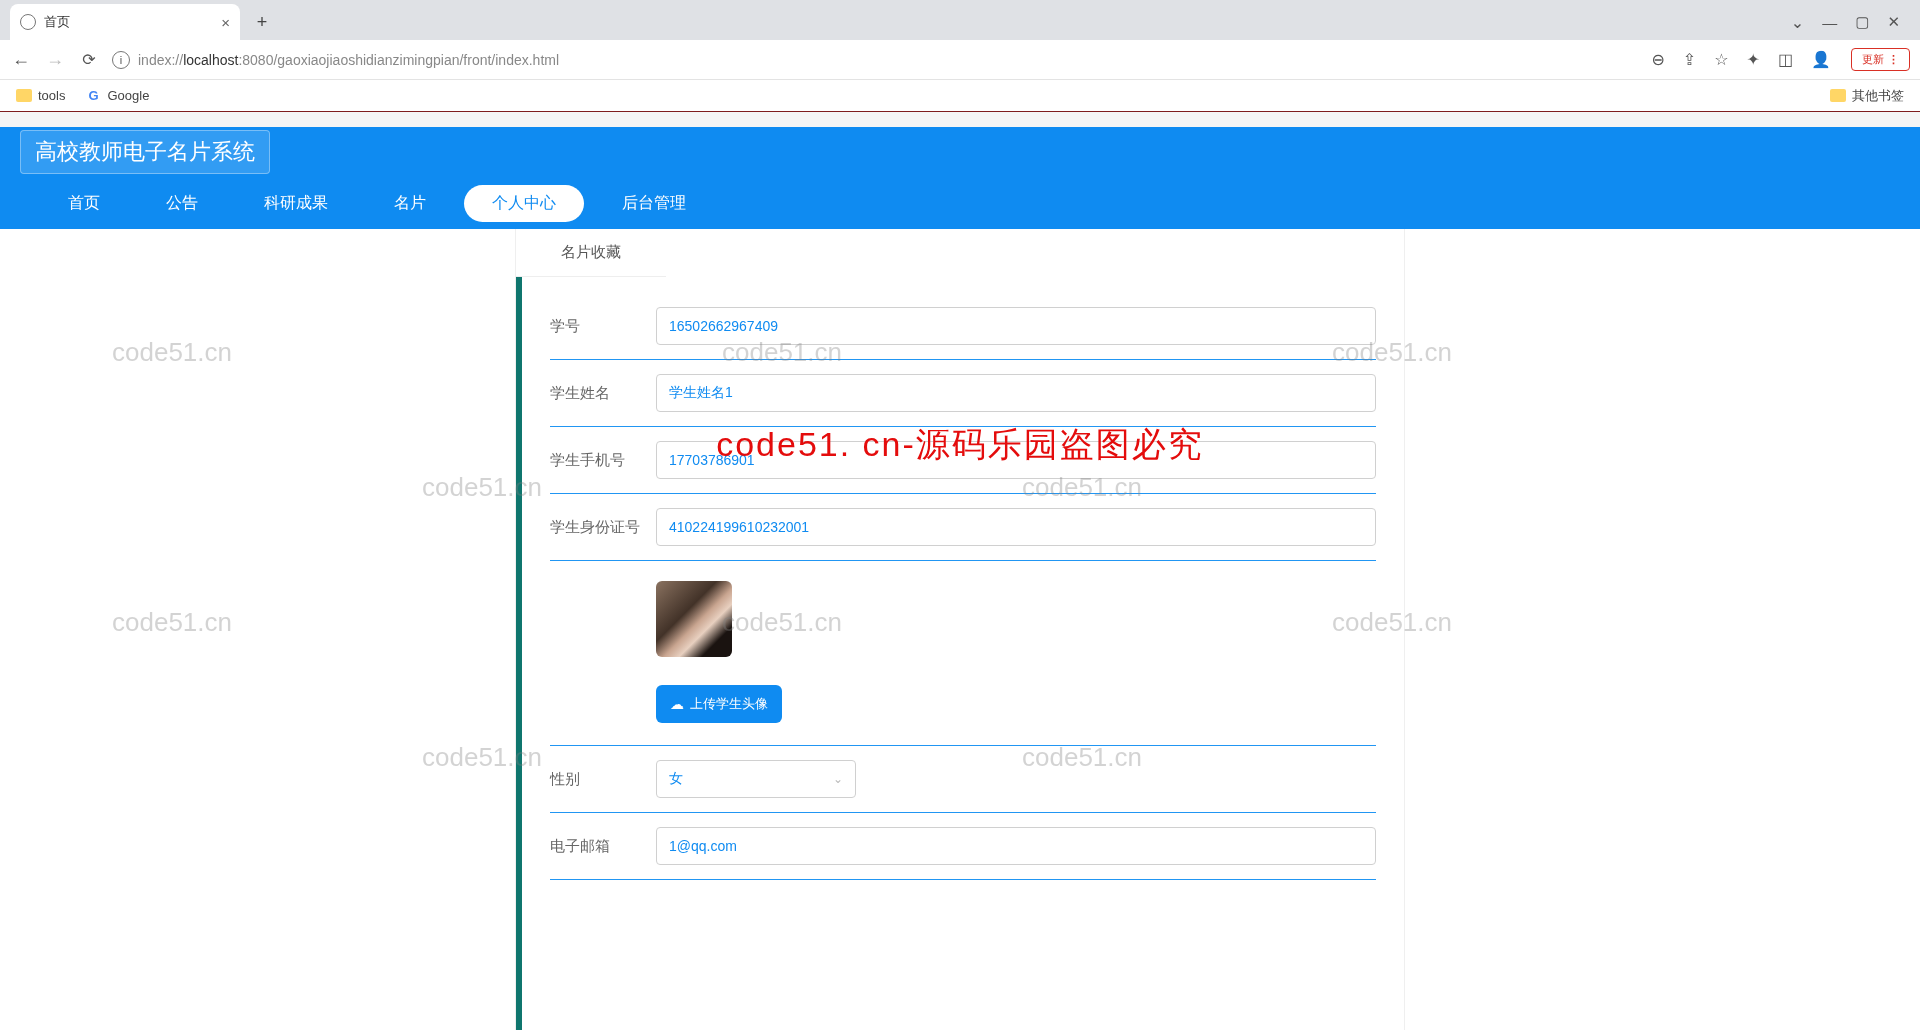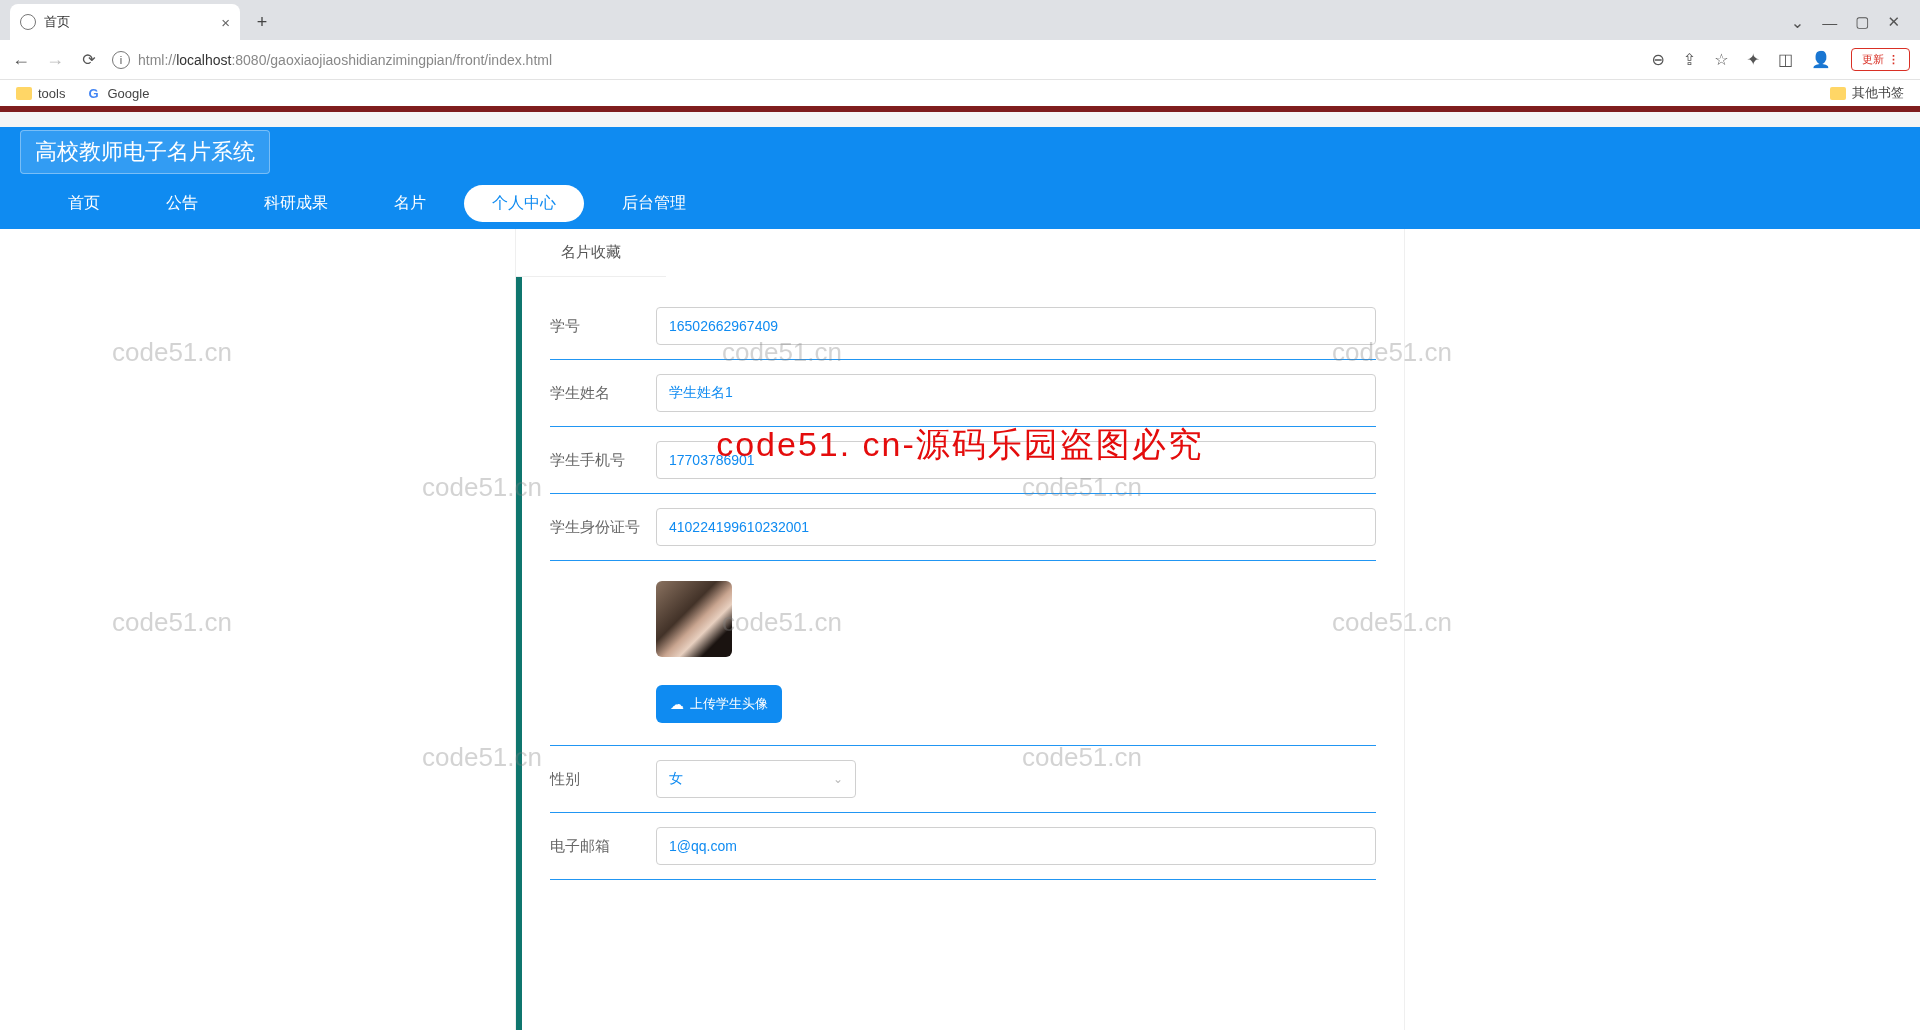--- a/index.html
+++ b/index.html
@@ -23,21 +23,21 @@
 .url-box { flex: 1; display: flex; align-items: center; gap: 8px; font-size: 14px; color: #555; }
 .url-box .info { width: 18px; height: 18px; border: 1.4px solid #777; border-radius: 50%; display: inline-flex; align-items: center; justify-content: center; font-size: 11px; }
 .url-text .host1 { color: #888; }
 .url-text .host2 { color: #333; }
 .url-text .path { color: #888; }
 .addr-icons { display: flex; align-items: center; gap: 18px; margin-right: 8px; }
 .addr-icons span { font-size: 16px; color: #555; cursor: pointer; }
 .update-btn { border: 1.5px solid #d93025; color: #d93025; padding: 3px 10px; border-radius: 4px; font-size: 11px; cursor: pointer; display: flex; align-items: center; gap: 4px; }
 .update-btn .dots { font-weight: bold; }
 
-.bookmarks-bar { background: #fff; height: 32px; display: flex; align-items: center; padding: 0 16px; gap: 20px; font-size: 13px; color: #444; border-bottom: 6px solid #7f1d1d; }
+.bookmarks-bar { background: #fff; height: 32px; display: flex; align-items: center; padding: 0 16px; gap: 20px; font-size: 13px; color: #444; border-bottom: 1px solid #7f1d1d; }
 .bm-item { display: flex; align-items: center; gap: 6px; cursor: pointer; }
 .bm-folder { width: 16px; height: 13px; background: #ffd666; border-radius: 2px; }
 .bm-g { width: 16px; height: 16px; display: inline-flex; align-items: center; justify-content: center; font-weight: bold; font-size: 13px; }
 .bm-other { margin-left: auto; display: flex; align-items: center; gap: 6px; }
 
 
 .page { height: calc(1030px - 112px); overflow: hidden; position: relative; }
 
 .top-banner { background: #0f8bf1; height: 50px; display: flex; align-items: center; padding: 0 20px; margin-top: 15px; }
 .app-title { background: rgba(255,255,255,0.15); border: 1px solid rgba(255,255,255,0.35); color: #fff; font-size: 22px; padding: 6px 14px; border-radius: 4px; }
@@ -91,21 +91,21 @@
     </div>
   </div>
 
   <div class="addr-bar">
     <span class="nav-arrow">←</span>
     <span class="nav-arrow disabled">→</span>
     <span class="reload">⟳</span>
     <div class="url-box">
       <span class="info">i</span>
       <span class="url-text">
-        <span class="host1">html://</span><span class="host2">localhost</span><span class="path">:8080/gaoxiaojiaoshidianzimingpian/front/index.html</span>
+        <span class="host1">index://</span><span class="host2">localhost</span><span class="path">:8080/gaoxiaojiaoshidianzimingpian/front/index.html</span>
       </span>
     </div>
     <div class="addr-icons">
       <span>⊖</span>
       <span>⇪</span>
       <span>☆</span>
       <span>✦</span>
       <span>◫</span>
       <span>👤</span>
     </div>

